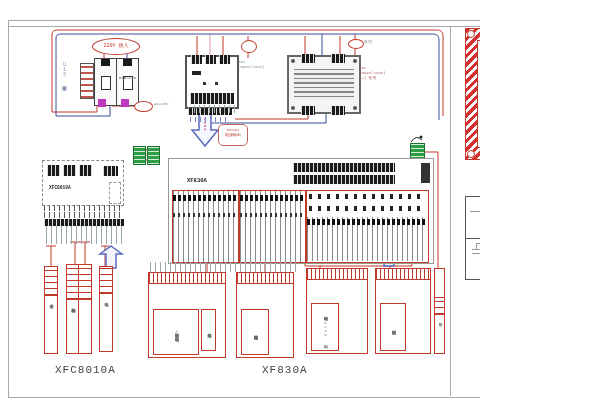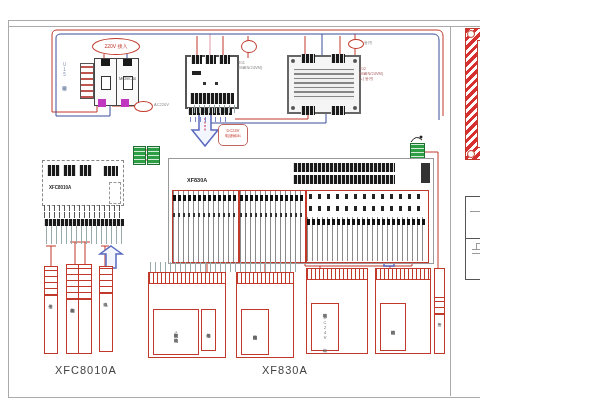--- a/index.html
+++ b/index.html
@@ -1,17 +1,17 @@
 <!DOCTYPE html>
 <html><head>
 <meta charset="utf-8">
 <style>
   html,body{margin:0;padding:0;background:#fff;}
   #sheet{position:relative;width:480px;height:400px;background:#fff;overflow:hidden;
-         font-family:Liberation Sans, sans-serif;color:#333;}
+         font-family:Liberation Mono, monospace;color:#333;}
   .abs{position:absolute;}
   .bordergray{border:1px solid #aaa;}
   
   .dots-black{background-color:#1a1a1a;background-image:repeating-linear-gradient(90deg,rgba(255,255,255,.85) 0 1px,transparent 1px 4px);}
   .hairlines{background-image:repeating-linear-gradient(90deg,#9aa 0 1px,transparent 1px 5px);}
   .hairlines-blue{background-image:repeating-linear-gradient(90deg,#7788cc 0 1px,transparent 1px 5px);}
   .fins{background-image:repeating-linear-gradient(180deg,#858585 0 1.5px,#efefef 1.5px 4.5px);}
   .hatch{background:repeating-linear-gradient(135deg,#d63031 0 3px,#fff 3px 6px);border:1px solid #c0392b;}
   .bank{border:1px solid #c0392b;background-image:repeating-linear-gradient(90deg,#8a8a8a 0 1px,transparent 1px 5px);}
   .band1{position:absolute;left:0;right:0;top:4px;height:6px;background-image:repeating-linear-gradient(90deg,#111 0 3px,transparent 3px 5px);}

